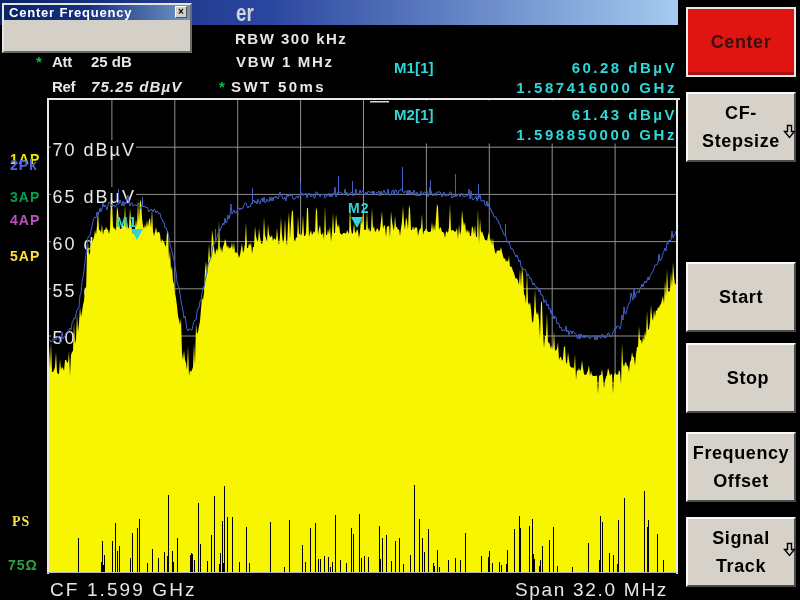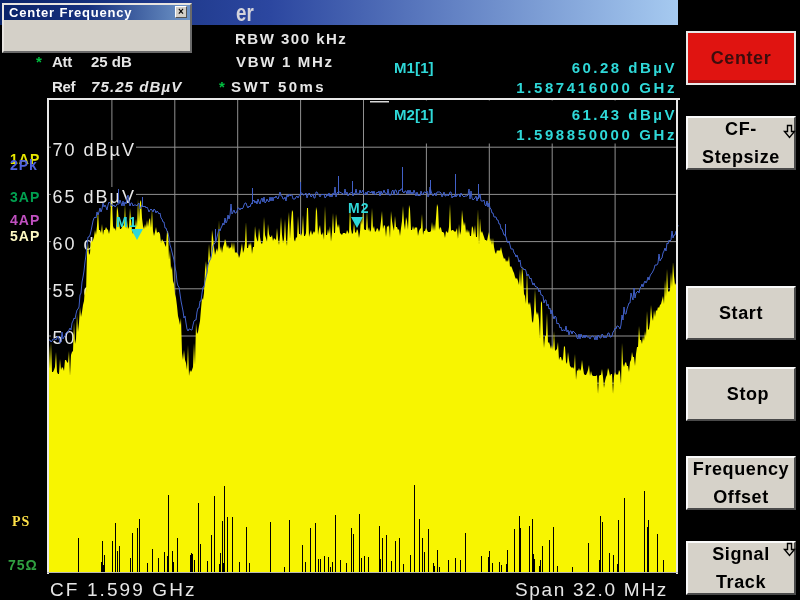--- a/index.html
+++ b/index.html
@@ -2,25 +2,25 @@
 <html><head><meta charset="utf-8">
 <style>
 * { margin:0; padding:0; box-sizing:border-box; }
 body { width:800px; height:600px; background:#000; font-family:"Liberation Sans", sans-serif; overflow:hidden; position:relative; }
 .abs { position:absolute; }
 .w { color:#e6e6e6; }
 .cy { color:#2fd8d8; font-weight:bold; }
 .gn { color:#00c040; font-weight:bold; }
 .lab { font-size:15px; font-weight:bold; letter-spacing:1.1px; white-space:pre; }
 .tlab { font-size:14px; font-weight:bold; letter-spacing:1px; }
-.btn { position:absolute; left:686px; width:110px; height:54px; background:#d6d2c9;
+.btn { position:absolute; left:686px; width:110px; height:70px; background:#d6d2c9;
   border-top:2px solid #fafafa; border-left:2px solid #fafafa;
   border-right:2px solid #4a4a4a; border-bottom:2px solid #4a4a4a;
   color:#000; font-weight:bold; font-size:18px; letter-spacing:0.6px;
-  display:flex; align-items:center; justify-content:center; text-align:center; line-height:28px;margin-top:24px; }
+  display:flex; align-items:center; justify-content:center; text-align:center; line-height:28px; }
 </style></head>
 <body>
 <div class="abs" style="left:0;top:0;width:678px;height:25px;background:linear-gradient(90deg,#0a246a 0%,#2c47a0 40%,#a6caf0 100%);"></div>
 <div class="abs" style="left:236px;top:-1px;width:60px;height:26px;color:#d4d4dc;font-size:24px;font-weight:bold;transform:scaleX(0.78);transform-origin:left top;">er</div>
 
 <svg width="800" height="600" viewBox="0 0 800 600" style="position:absolute;left:0;top:0">
 <path d="M111.9,100 V572 M174.8,100 V572 M237.7,100 V572 M300.6,100 V572 M363.5,100 V572 M426.4,100 V572 M489.3,100 V572 M552.2,100 V572 M615.1,100 V572 M49,147.2 H678 M49,194.4 H678 M49,241.6 H678 M49,288.8 H678 M49,336.0 H678 M49,383.2 H678 M49,430.4 H678 M49,477.6 H678 M49,524.8 H678" stroke="#909090" stroke-width="1" fill="none"></path>
 <rect x="390" y="100.5" width="286" height="43" fill="#000"></rect>
 <rect x="51" y="140" width="85" height="15" fill="#000"></rect>
 <rect x="51" y="187" width="85" height="15" fill="#000"></rect>
@@ -67,21 +67,21 @@
 <div class="abs lab cy" style="right:123px;top:59px;letter-spacing:2.5px;">60.28 dBµV</div>
 <div class="abs lab cy" style="right:123px;top:79px;letter-spacing:2.6px;">1.587416000 GHz</div>
 <div class="abs lab cy" style="left:394px;top:106px;letter-spacing:0.1px;">M2[1]</div>
 <div class="abs lab cy" style="right:123px;top:106px;letter-spacing:2.5px;">61.43 dBµV</div>
 <div class="abs lab cy" style="right:123px;top:126px;letter-spacing:2.6px;">1.598850000 GHz</div>
 
 <div class="abs tlab" style="left:10px;top:131px;color:#e8e800;margin-top:20px;">1AP</div>
 <div class="abs tlab" style="left:10px;top:157px;color:#5064e0;">2Pk</div>
 <div class="abs tlab" style="left:10px;top:189px;color:#00a050;">3AP</div>
 <div class="abs tlab" style="left:10px;top:212px;color:#c050c0;">4AP</div>
-<div class="abs tlab" style="left:10px;top:228px;color:#fef9c3;">5AP</div>
+<div class="abs tlab" style="left:10px;top:248px;color:#fde047;">5AP</div>
 <div class="abs tlab" style="left:12px;top:514px;color:#fde047;font-family:Liberation Serif, serif;">PS</div>
 <div class="abs tlab" style="left:8px;top:557px;color:#30a040;">75Ω</div>
 
 <div class="abs w" style="left:50px;top:579px;font-size:19px;letter-spacing:2.1px;">CF 1.599 GHz</div>
 <div class="abs w" style="right:132px;top:579px;font-size:19px;letter-spacing:1.7px;">Span 32.0 MHz</div>
 
 <div class="btn" style="top:7px;background:#e01411;border-color:#e8e8e8;color:#3c0d0d;box-shadow:inset 0 -3px 0 #a81010;">Center</div>
 <div class="btn" style="top:92px;">CF-<br>Stepsize</div>
 <div class="abs" style="left:783px;top:124px;"><svg width="13" height="15" viewBox="0 0 13 15">
       <path d="M4.5 1.5 h4 v6 h3 L6.5 13.5 L1.5 7.5 h3 z" fill="#d6d2c9" stroke="#000" stroke-width="1.4"></path>

